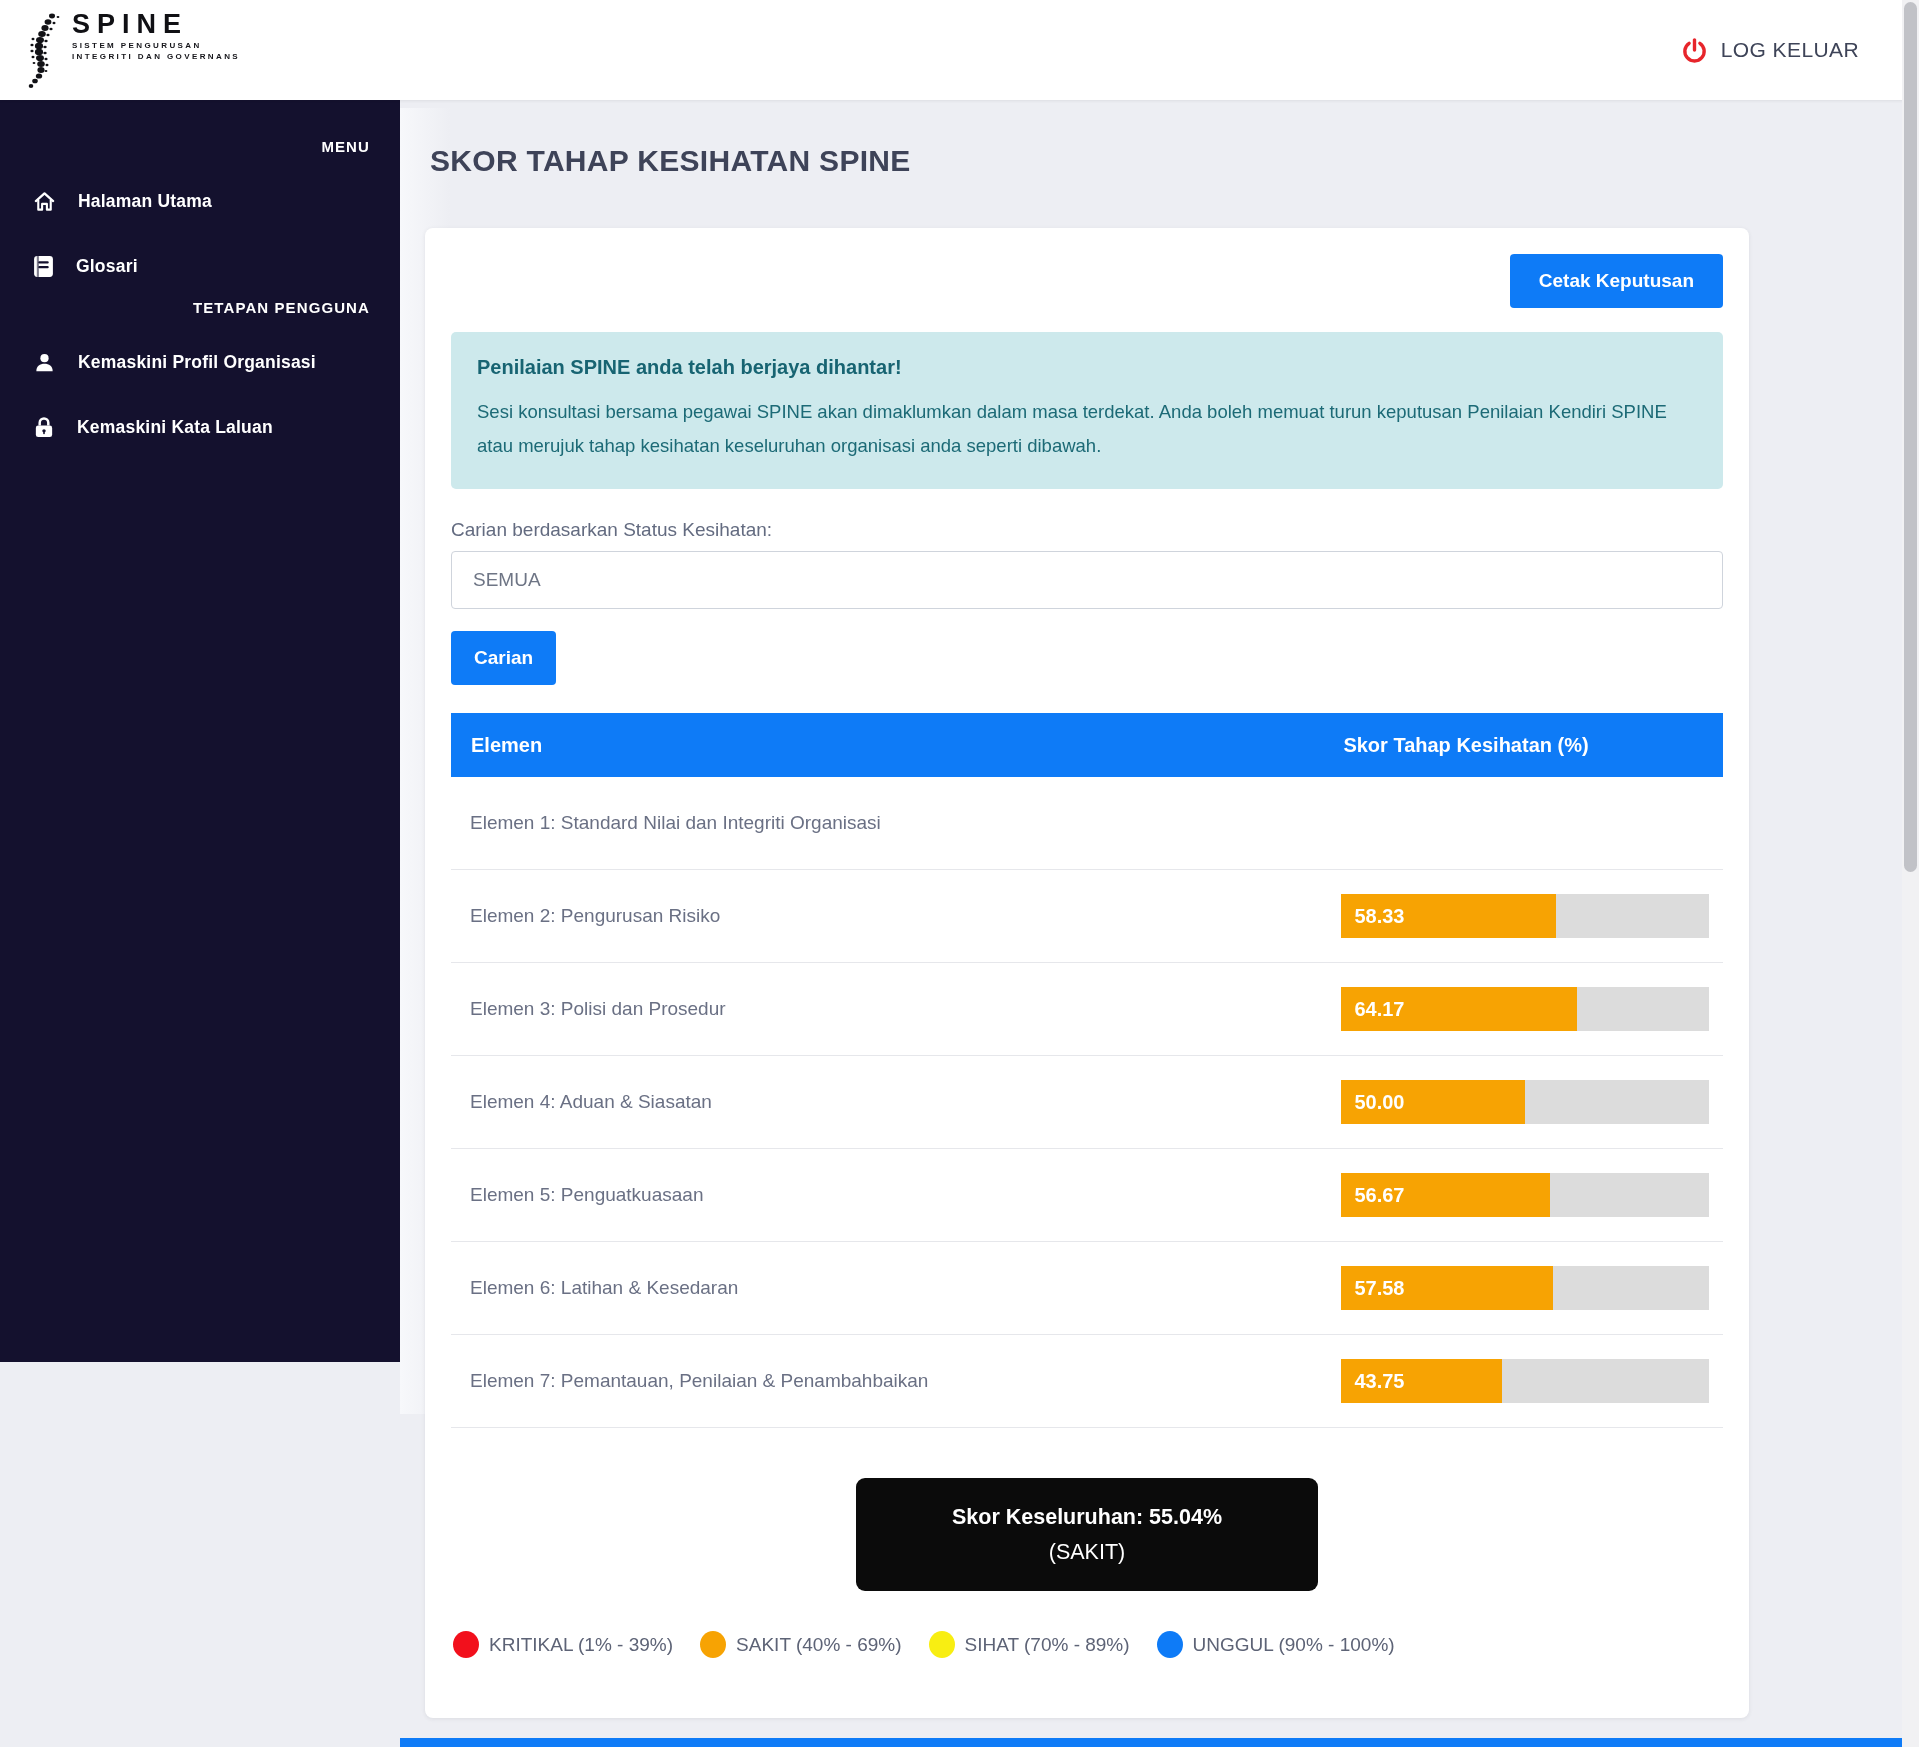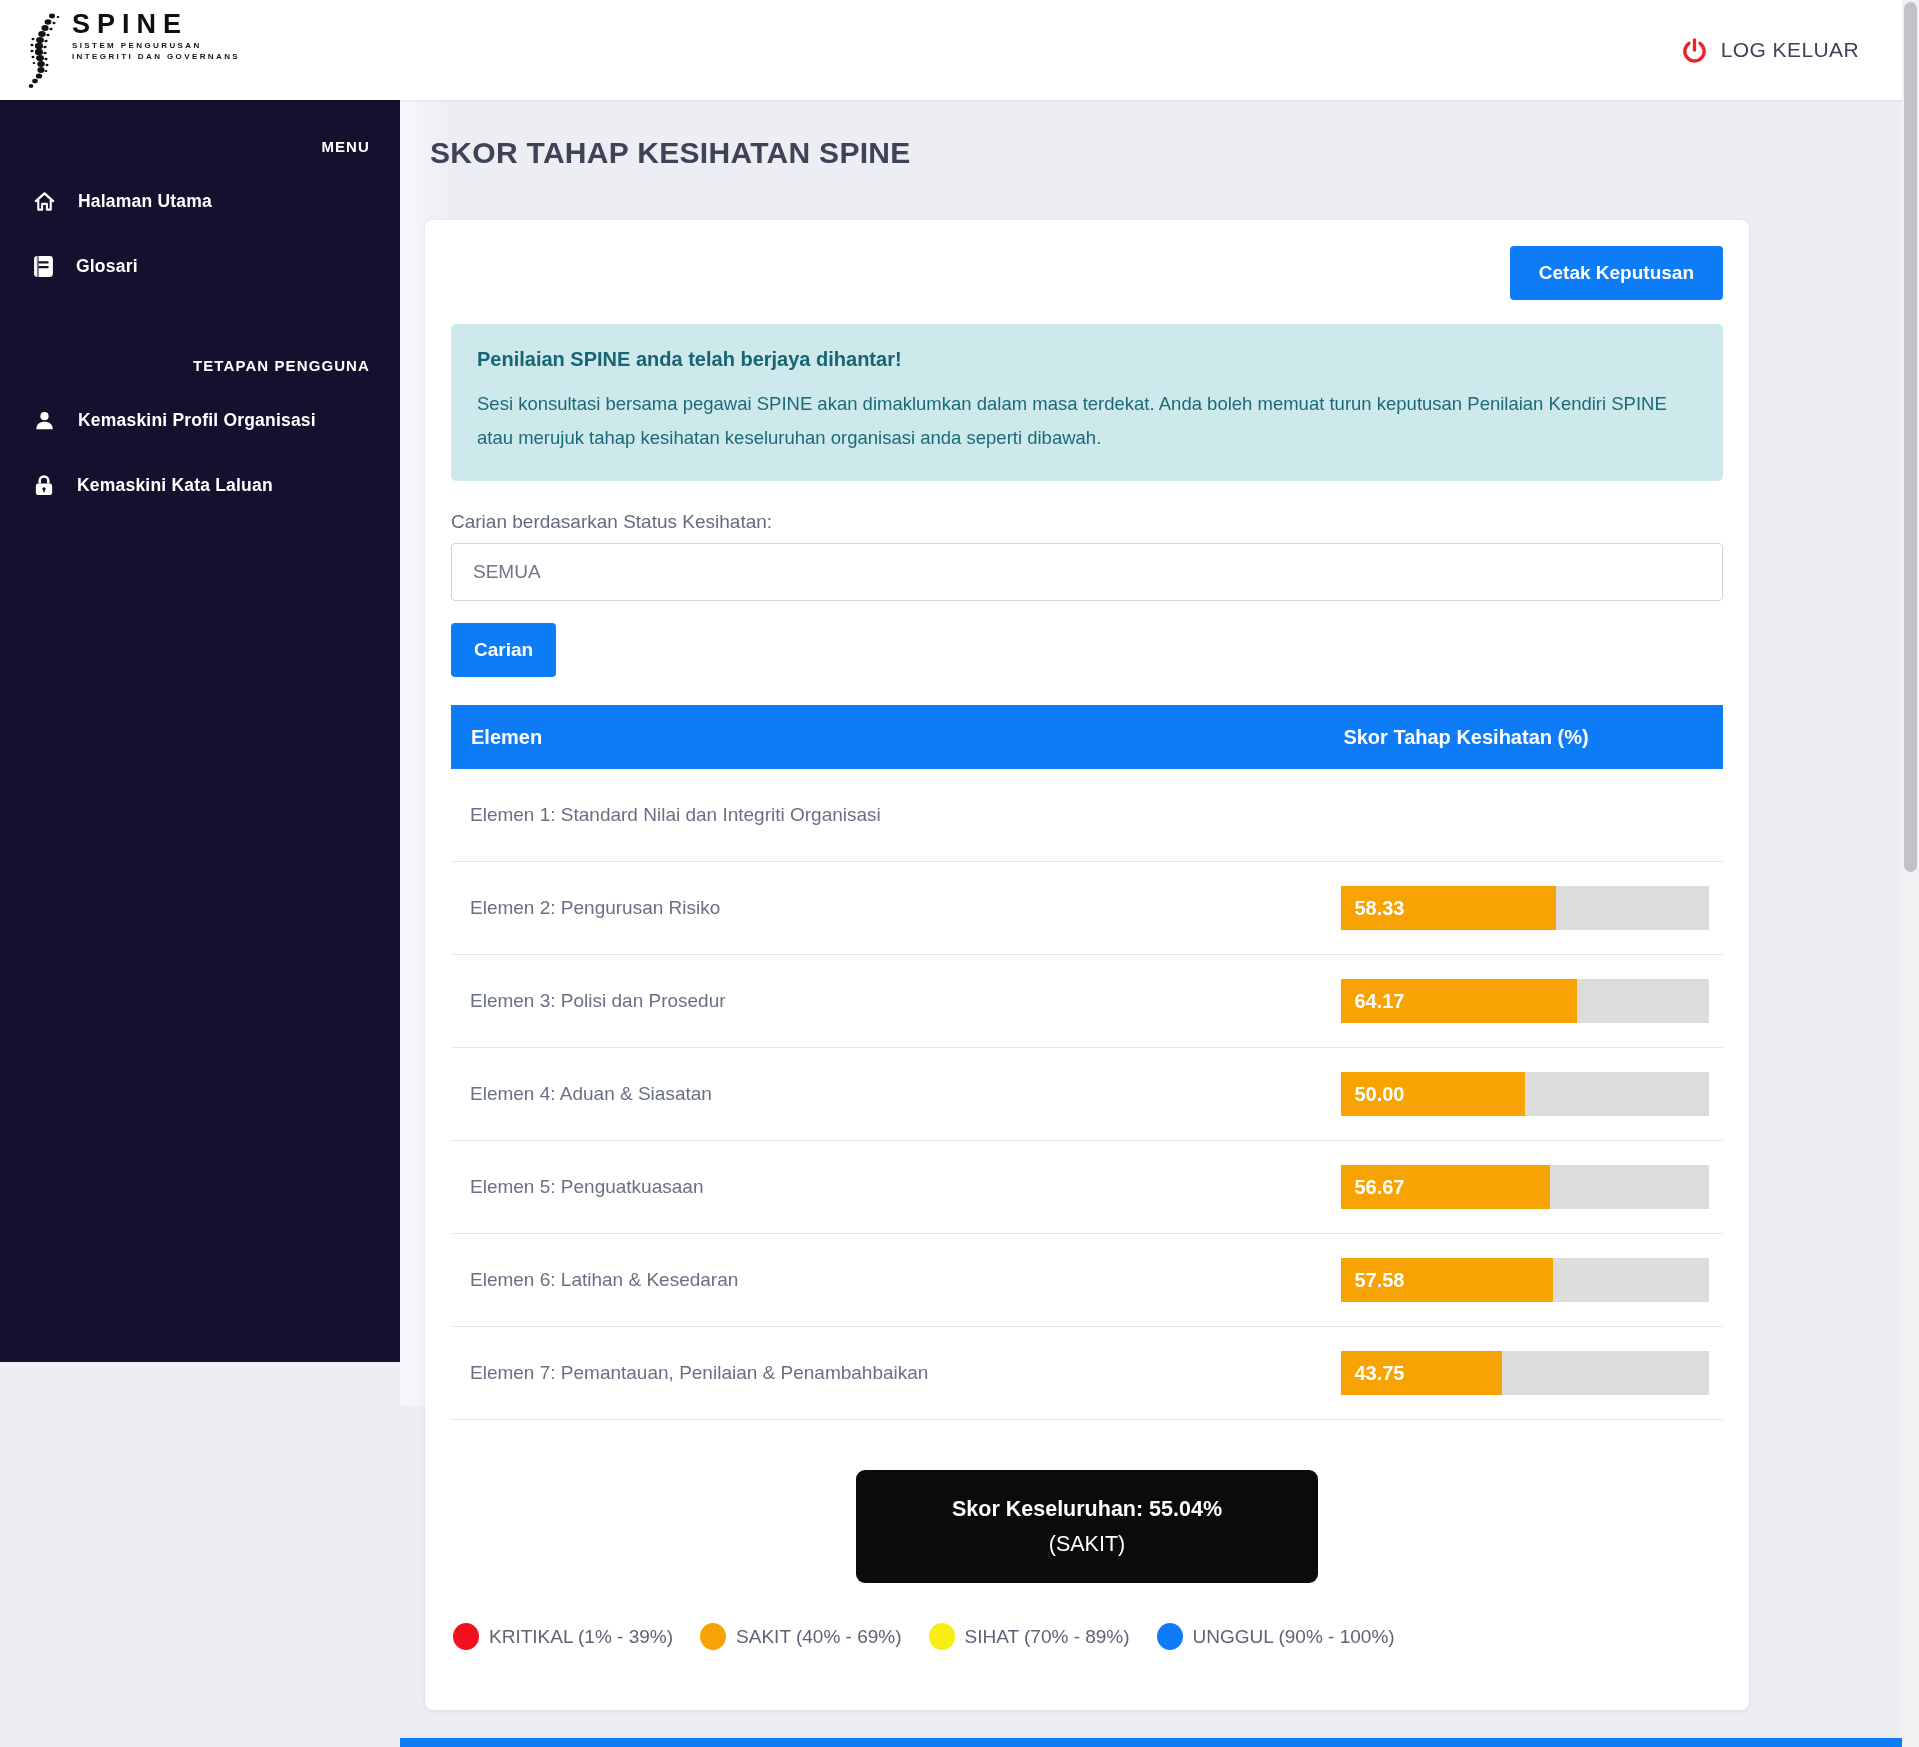--- a/index.html
+++ b/index.html
@@ -29,28 +29,28 @@
   
   .scrollbar { position:absolute; top:0; right:0; width:17px; height:1747px; background:#f1f1f3; z-index:9; }
   .scroll-thumb { position:absolute; top:2px; left:2px; width:13px; height:870px; background:#c1c2c7; border-radius:7px; }
 
   
   .sidebar {
     position:absolute; top:100px; left:0; width:400px; height:1262px;
     background:#14112e; color:#fff; padding:38px 30px 17px 33px;text-align:right;
   }
   .menu-header { font-size:15px; font-weight:bold; letter-spacing:1.1px; color:#ffffff; margin-bottom:14px; }
-  .menu-header.second { margin-top:58px; }
+  .menu-header.second { }
   .side-item { display:flex; align-items:center; gap:22px; padding:21px 0; cursor:pointer; }
   .side-item span.lbl { font-size:17.5px; font-weight:600; color:#ffffff; letter-spacing:.2px; }
   .side-item svg { flex:0 0 auto; }
 
   
   .main {
-    position:absolute; top:100px; left:400px; width:1502px; height:1306px;
+    position:absolute; top:108px; left:400px; width:1502px; height:1306px;
     background:linear-gradient(90deg,#f7f8fb 0px,#edeef3 50px);
     padding:28px 0 0 0;
   }
   .page-title {
     margin:8px 0 0 30px;
     font-size:30px; font-weight:700; color:#3e4358; letter-spacing:.3px;
   }
   .card {
     background:#ffffff; border-radius:8px;
     box-shadow:0 1px 4px rgba(40,40,60,.09);

